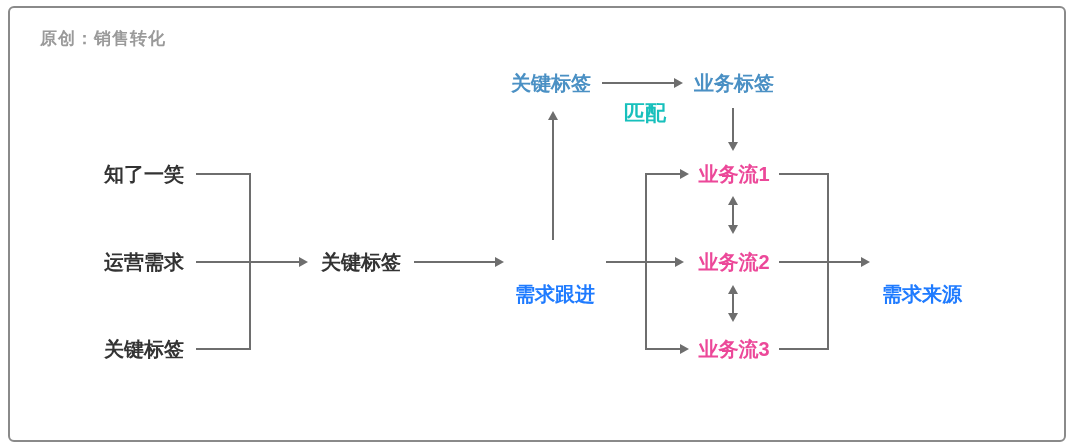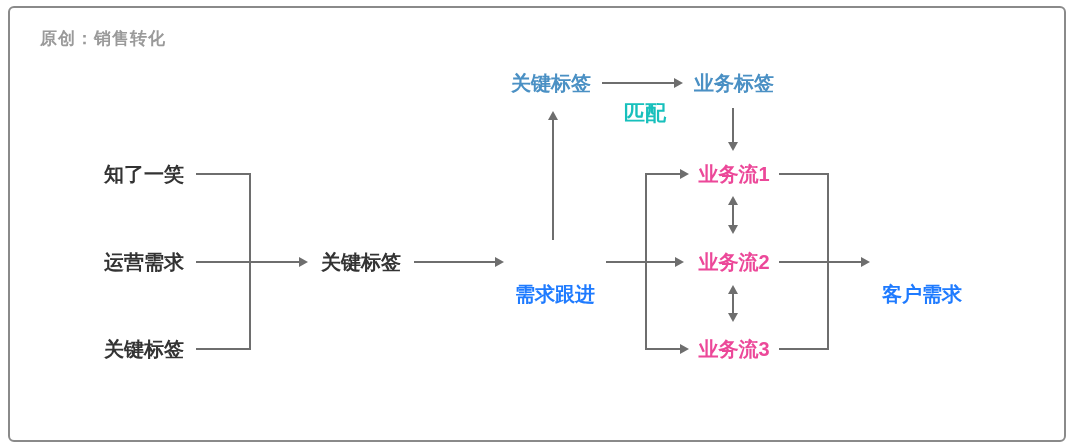--- a/index.html
+++ b/index.html
@@ -43,21 +43,21 @@
 <div class="node c-black" style="left:144px;top:262px">运营需求</div>
 <div class="node c-black" style="left:144px;top:349px">关键标签</div>
 <div class="node c-black" style="left:361px;top:262px">关键标签</div>
 <div class="node c-blue" style="left:555px;top:262px">需求跟进</div>
 <div class="node c-steel" style="left:551px;top:83px">关键标签</div>
 <div class="node c-steel" style="left:734px;top:83px">业务标签</div>
 <div class="node c-teal" style="left:645px;top:112px;font-size:21px">匹配</div>
 <div class="node c-red" style="left:734px;top:174px">业务流1</div>
 <div class="node c-red" style="left:734px;top:262px">业务流2</div>
 <div class="node c-red" style="left:734px;top:349px">业务流3</div>
-<div class="node c-blue" style="left:922px;top:262px">客户需求</div>
+<div class="node c-blue" style="left:922px;top:262px">需求来源</div>
 
 <div class="hline" style="left:196px;top:173px;width:54px"></div>
 <div class="hline" style="left:196px;top:348px;width:54px"></div>
 <div class="vline" style="left:249px;top:173px;height:177px"></div>
 <div class="hline" style="left:196px;top:261px;width:103px"></div>
 <div class="arr arr-r" style="left:299px;top:257px"></div>
 
 <div class="hline" style="left:414px;top:261px;width:81px"></div>
 <div class="arr arr-r" style="left:495px;top:257px"></div>
 

